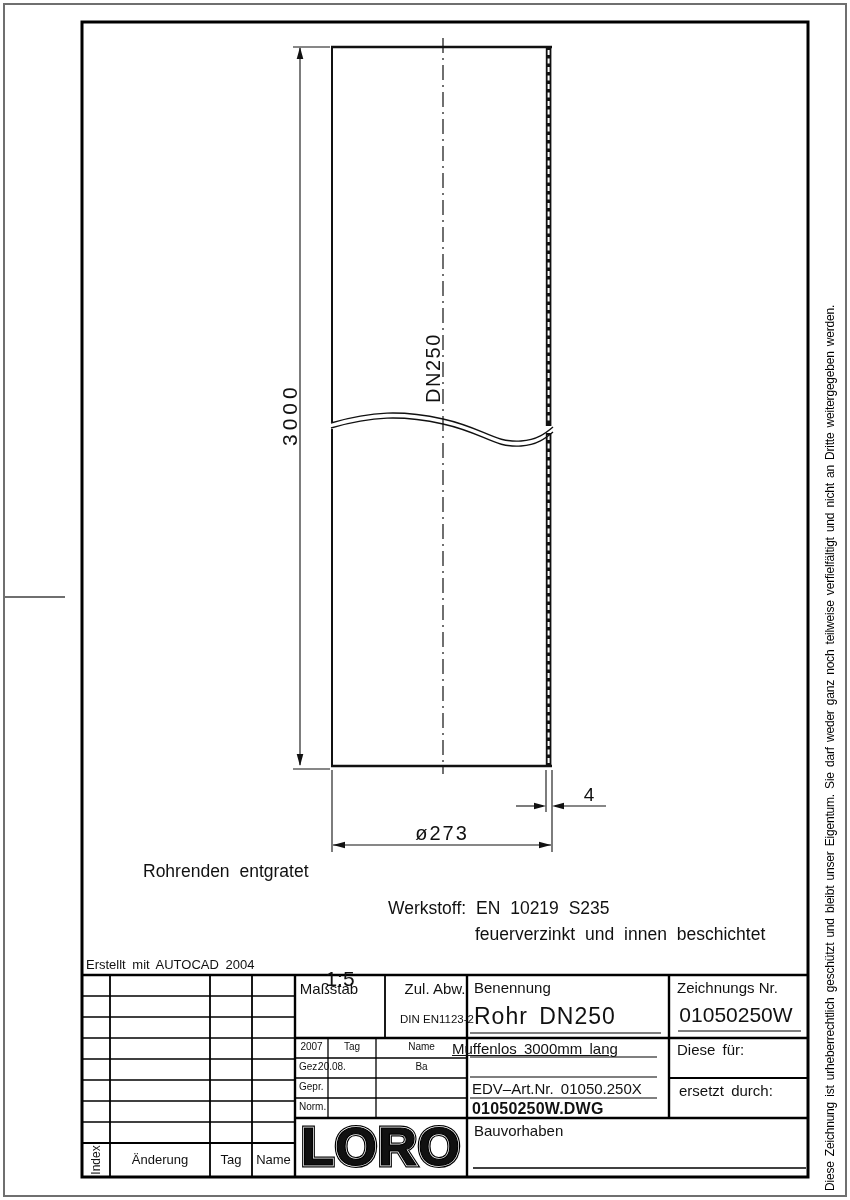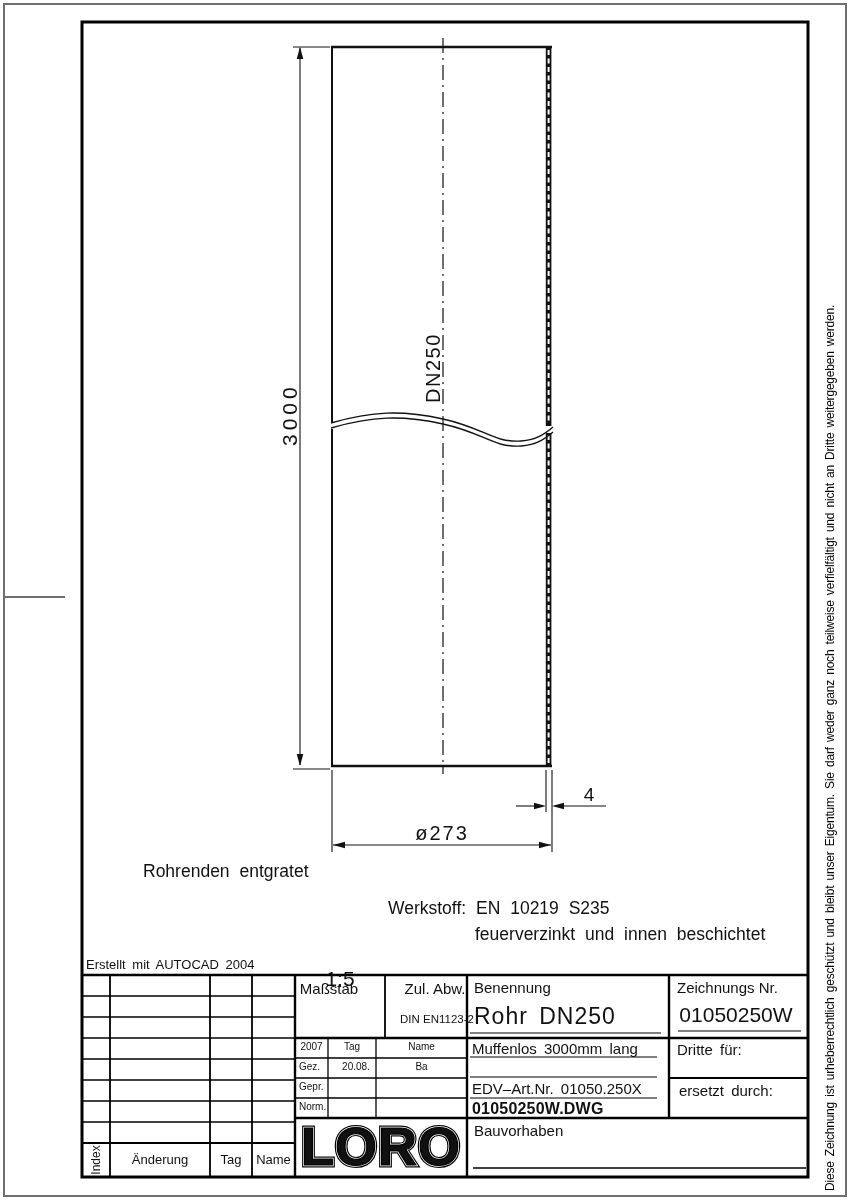--- a/index.html
+++ b/index.html
@@ -140,34 +140,34 @@
 <div class="t f15 c" style="left:284px;width:90px;top:981px;">Maßstab</div>
 <div class="t f21 c" style="left:295px;width:90px;top:948px;margin-top:20px;">1:5</div>
 <div class="t f15 c" style="left:385px;width:100px;top:981px;">Zul. Abw.</div>
 <div class="t f11 c" style="left:385px;width:104px;top:1013px;">DIN EN1123-2</div>
 
 <div class="t f12 c" style="left:295px;width:33px;top:1042px;">2007</div>
 <div class="t f12 c" style="left:328px;width:48px;top:1042px;">Tag</div>
 <div class="t f12 c" style="left:376px;width:91px;top:1042px;">Name</div>
 
 <div class="t f12" style="left:299px;top:1062px;">Gez.</div>
-<div class="t f12 c" style="left:332px;width:48px;top:1062px;text-align:center;">20.08.</div>
+<div class="t f12 c" style="left:308px;width:48px;top:1062px;text-align:center;">20.08.</div>
 <div class="t f12 c" style="left:376px;width:91px;top:1062px;">Ba</div>
 <div class="t f12" style="left:299px;top:1082px;">Gepr.</div>
 <div class="t f12" style="left:299px;top:1102px;">Norm.</div>
 
 <div class="t f15" style="left:474px;top:980px;">Benennung</div>
 <div class="t f23" style="left:474px;top:1004px;word-spacing:4px;">Rohr DN250</div>
 <div class="t f15" style="left:677px;top:980px;">Zeichnungs Nr.</div>
 <div class="t f21 c" style="left:669px;width:134px;top:1004px;">01050250W</div>
 
-<div class="t f15" style="left:472px;top:1041px;word-spacing:3px;">Muffenlos 3000mm lang</div>
+<div class="t f15" style="left:452px;top:1041px;word-spacing:3px;text-decoration:underline;">Muffenlos 3000mm lang</div>
 <div class="t f15" style="left:472px;top:1081px;word-spacing:3px;">EDV–Art.Nr. 01050.250X</div>
 <div class="t dwg" style="left:472px;top:1101px;">01050250W.DWG</div>
-<div class="t f15" style="left:677px;top:1042px;word-spacing:3px;">Dritte für:</div>
+<div class="t f15" style="left:677px;top:1042px;word-spacing:3px;">Diese für:</div>
 <div class="t f15" style="left:679px;top:1083px;word-spacing:3px;">ersetzt durch:</div>
 <div class="t f15" style="left:474px;top:1123px;">Bauvorhaben</div>
 
 <div class="t rot-index">Index</div>
 <div class="t f13 c" style="left:110px;width:100px;top:1153px;">Änderung</div>
 <div class="t f13 c" style="left:210px;width:42px;top:1153px;">Tag</div>
 <div class="t f13 c" style="left:252px;width:43px;top:1153px;">Name</div>
 
 <div class="t rot-copyright">Diese Zeichnung ist urheberrechtlich geschützt und bleibt unser Eigentum. Sie darf weder ganz noch teilweise verfielfältigt und nicht an Dritte weitergegeben werden.</div>
 

